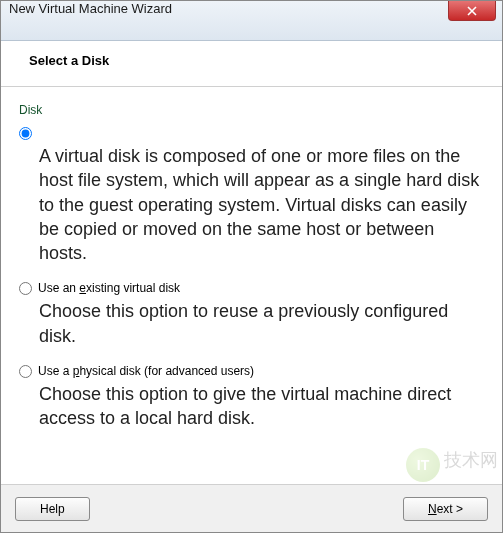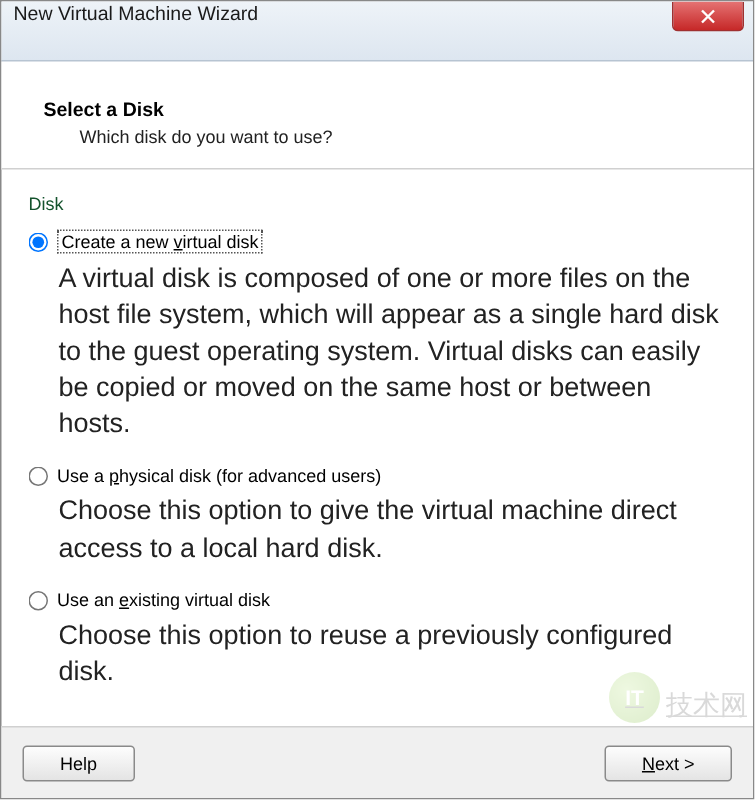--- a/index.html
+++ b/index.html
@@ -2,82 +2,80 @@
 <html><head>
 <meta charset="utf-8">
 <style>
   * { box-sizing: border-box; font-family: "Segoe UI", Tahoma, sans-serif; }
   body { margin: 0; background: #fff; width: 503px; height: 533px; overflow: hidden; }
   .window { width: 503px; height: 533px; border: 1px solid #888; background: #fff; position: relative; display: flex; flex-direction: column; }
   .titlebar { height: 40px; background: linear-gradient(#eef3f8,#dde6f0); display: flex; align-items: flex-start; padding: 0 0 0 8px; border-bottom: 1px solid #b7c4d2; position: relative; }
   .titlebar-title { font-size: 13px; color: #1a1a1a; }
   .close-btn { position: absolute; right: 6px; top: 0; width: 48px; height: 20px; background: linear-gradient(#e57373,#c62828); border: 1px solid #a03030; border-top: none; border-radius: 0 0 4px 4px; display: flex; align-items: center; justify-content: center; }
   .close-btn svg { width: 10px; height: 10px; }
-  .header { padding: 24px 18px 14px 28px; border-bottom: 1px solid #d0d0d0; background: #fff; }
+  .header { padding: 12px 18px 14px 28px; border-bottom: 1px solid #d0d0d0; background: #fff; }
   .header-title { font-weight: bold; font-size: 13px; color: #000; margin-bottom: 4px; }
   .header-sub { font-size: 12px; color: #222; padding-left: 24px; }
   .content { flex: 1; padding: 16px 18px 0 18px; font-size: 12px; color: #222; overflow: hidden; }
   .group-label { font-size: 12px; color: #14532d; margin-bottom: 10px; }
   .option { margin-bottom: 16px; }
   .option-row { display: flex; align-items: center; gap: 6px; }
   .option-row input[type=radio] { margin: 0; width: 13px; height: 13px; }
   .option-label { font-size: 12px; color: #000; }
   .option-label.selected { border: 1px dotted #555; padding: 0 2px; }
   .option-desc { font-size: 18px; color: #222; margin: 4px 0 0 20px; line-height: 1.35; }
   .footer { height: 48px; border-top: 1px solid #d0d0d0; background: #f0f0f0; display: flex; align-items: center; padding: 0 14px; gap: 6px; }
   .footer-spacer { flex: 1; }
   .btn { height: 24px; min-width: 74px; background: linear-gradient(#fdfdfd,#e4e4e4); border: 1px solid #8a8a8a; border-radius: 3px; font-size: 12px; color: #000; padding: 0 24px; display: inline-flex; align-items: center; justify-content: center; cursor: default; }
   .underline-char { text-decoration: underline; }
-  .watermark { position: absolute; right: 4px; bottom: 50px; opacity: 0.25; font-size: 18px; color: #6a6a6a; pointer-events: none; display: flex; align-items: flex-end; gap: 4px; text-decoration: underline; }
+  .watermark { position: absolute; right: 4px; bottom: 50px; opacity: 0.25; font-size: 18px; color: #6a6a6a; pointer-events: none; display: flex; align-items: flex-start; gap: 4px; }
   .wm-bubble { width: 34px; height: 34px; border-radius: 50%; background: radial-gradient(circle at 35% 35%, #bfe68a, #7ab837); display: inline-flex; align-items: center; justify-content: center; font-weight: bold; color: #fff; font-size: 14px; }
 </style>
 </head>
 <body>
 
 <div class="window">
 
   <div class="titlebar">
     <span class="titlebar-title">New Virtual Machine Wizard</span>
     <div class="close-btn">
       <svg viewBox="0 0 10 10">
           <path d="M1 1 L9 9 M9 1 L1 9" stroke="#fff" stroke-width="1.6"></path>
         </svg>
     </div>
   </div>
 
   <div class="header">
     <div class="header-title">Select a Disk</div>
-    <div class="header-sub">Which disk do you want to use?</div>
   </div>
 
   <div class="content">
     <div class="group-label">Disk</div>
 
     <div class="option">
       <label class="option-row">
         <input type="radio" name="disk" checked="" style="">
-        <span class="option-label selected">Create a new <span class="underline-char">v</span>irtual disk</span>
       </label>
       <div class="option-desc">A virtual disk is composed of one or more files on the host file system, which will appear as a single hard disk to the guest operating system. Virtual disks can easily be copied or moved on the same host or between hosts.</div>
+    </div>
+
+    <div class="option">
+      <label class="option-row">
+        <input type="radio" name="disk" style="">
+        <span class="option-label">Use an <span class="underline-char">e</span>xisting virtual disk</span>
+      </label>
+      <div class="option-desc">Choose this option to reuse a previously configured disk.</div>
     </div>
 
     <div class="option">
       <label class="option-row">
         <input type="radio" name="disk" style="">
         <span class="option-label">Use a <span class="underline-char">p</span>hysical disk (for advanced users)</span>
       </label>
       <div class="option-desc">Choose this option to give the virtual machine direct access to a local hard disk.</div>
-    </div>
-
-    <div class="option">
-      <label class="option-row">
-        <input type="radio" name="disk" style="">
-        <span class="option-label">Use an <span class="underline-char">e</span>xisting virtual disk</span>
-      </label>
-      <div class="option-desc">Choose this option to reuse a previously configured disk.</div>
     </div>
   </div>
 
   <div class="watermark">
     <span class="wm-bubble">IT</span>
     <span>技术网</span>
   </div>
 
   <div class="footer">
     <button class="btn">Help</button>

